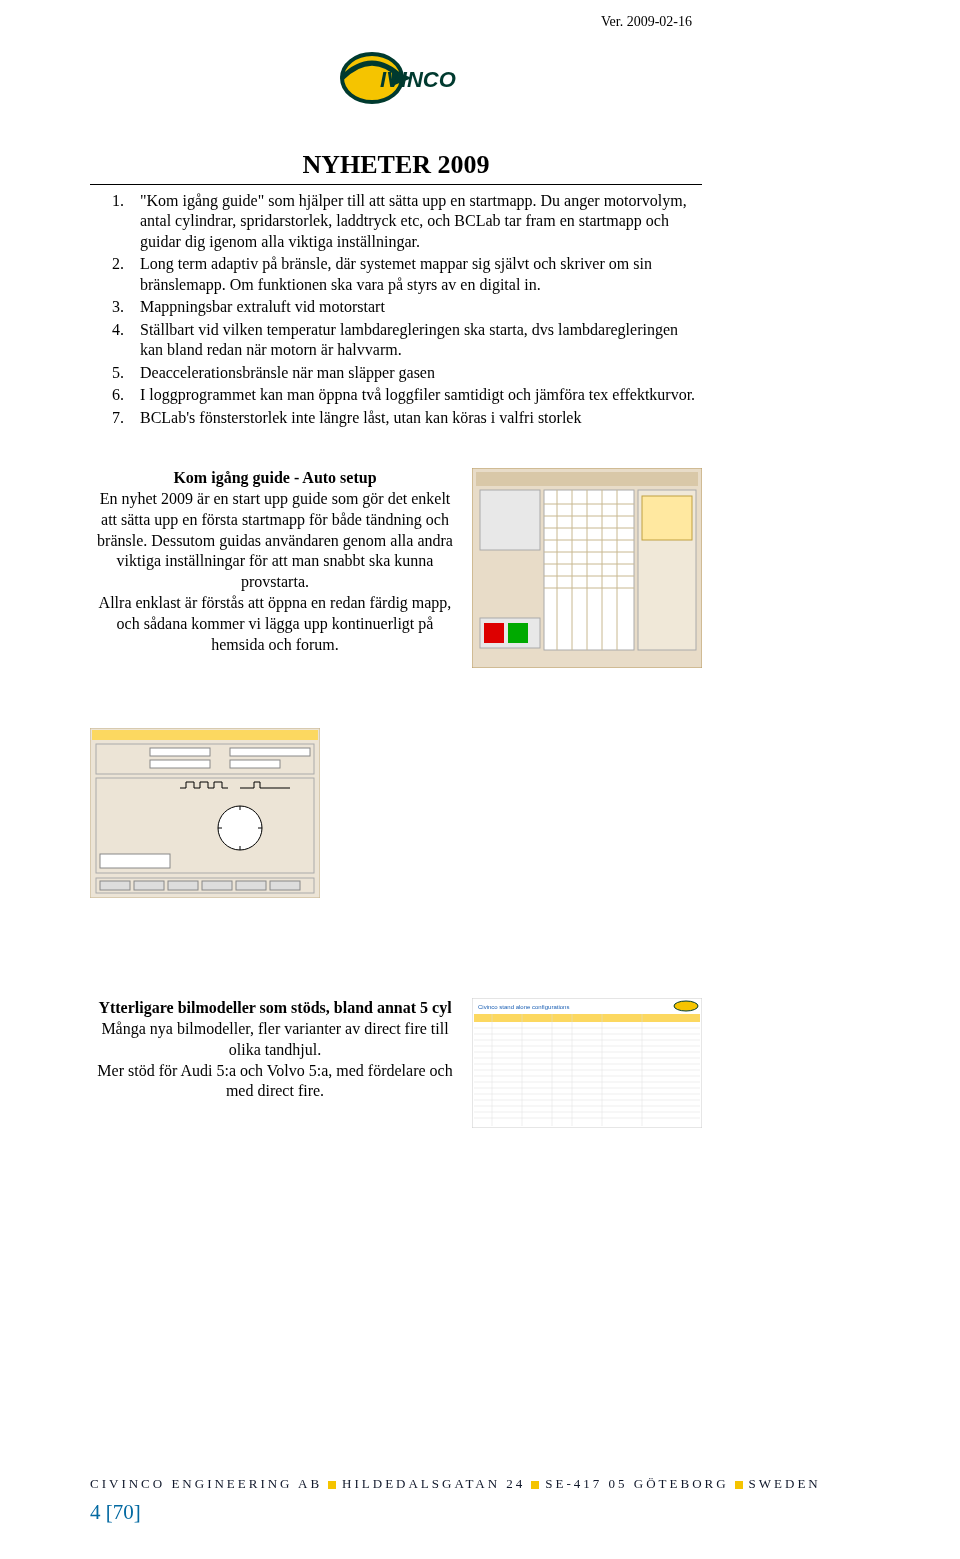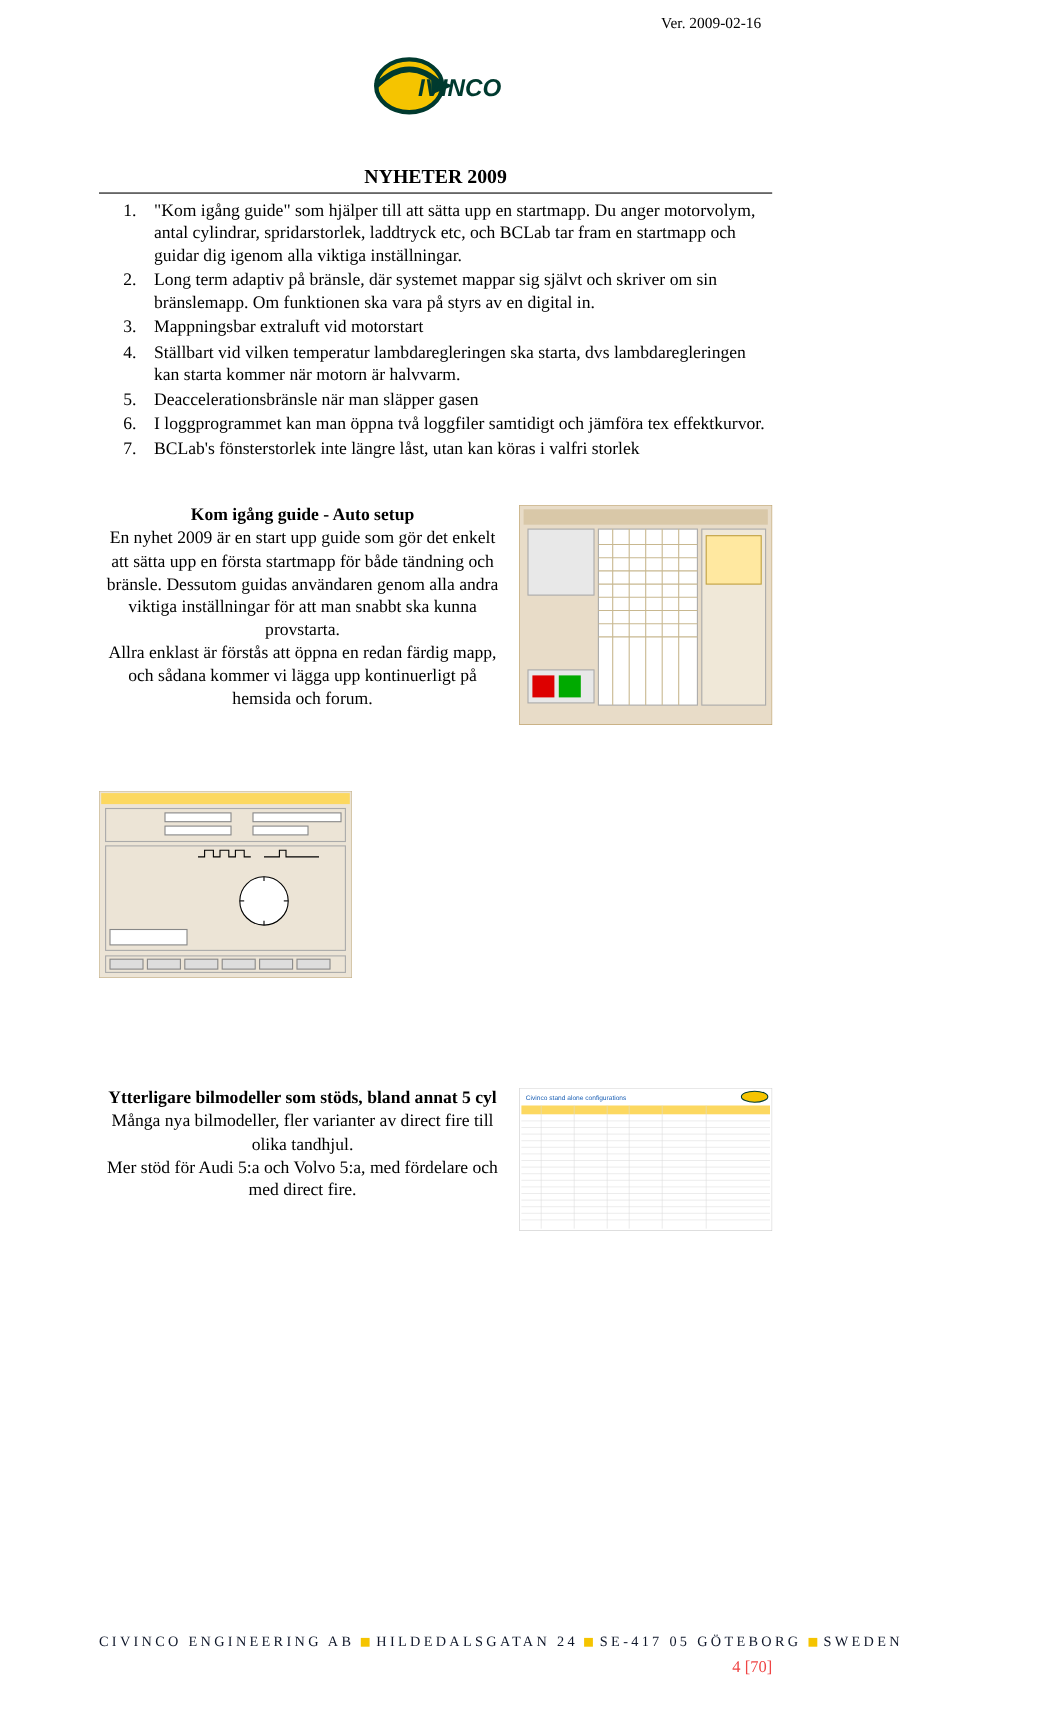--- a/index.html
+++ b/index.html
@@ -30,21 +30,21 @@
     height: 55px;
   }
   .logo svg { width: 100%; height: 100%; }
   .title-area {
     margin-top: 130px;
     border-bottom: 1px solid #000;
     text-align: center;
     padding-bottom: 4px;
   }
   .title {
-    font-size: 18px;
+    font-size: 26px;
     font-weight: bold;
     font-variant: small-caps;
     display: inline-block;
   }
   .list {
     margin-top: 6px;
     font-size: 16px;
     line-height: 1.28;
   }
   .list .item {
@@ -90,24 +90,24 @@
   .footer-line2 { margin-top: 4px; }
   .sq {
     display: inline-block;
     width: 8px;
     height: 8px;
     background: #f5c400;
     margin: 0 6px 1px 6px;
     vertical-align: middle;
   }
   .pagenum {
-    text-align: right;
-    font-size: 15px;
+    text-align: left;
+    font-size: 21px;
     margin-top: 8px;
-    color: #ef4444;
+    color: #0369a1;
     letter-spacing: 0;
   }
 </style>
 </head>
 <body>
 
 <div class="page">
 
   <div class="version">Ver. 2009-02-16</div>
 
@@ -132,21 +132,21 @@
     <div class="item">
         <div class="num">2.</div>
         <div class="txt">Long term adaptiv på bränsle, där systemet mappar sig självt och skriver om sin bränslemapp. Om funktionen ska vara på styrs av en digital in.</div>
       </div>
     <div class="item">
         <div class="num">3.</div>
         <div class="txt">Mappningsbar extraluft vid motorstart</div>
       </div>
     <div class="item">
         <div class="num">4.</div>
-        <div class="txt">Ställbart vid vilken temperatur lambdaregleringen ska starta, dvs lambdaregleringen kan starta kommer när motorn är halvvarm.</div>
+        <div class="txt">Ställbart vid vilken temperatur lambdaregleringen ska starta, dvs lambdaregleringen kan bland redan när motorn är halvvarm.</div>
       </div>
     <div class="item">
         <div class="num">5.</div>
         <div class="txt">Deaccelerationsbränsle när man släpper gasen</div>
       </div>
     <div class="item">
         <div class="num">6.</div>
         <div class="txt">I loggprogrammet kan man öppna två loggfiler samtidigt och jämföra tex effektkurvor.</div>
       </div>
     <div class="item">

